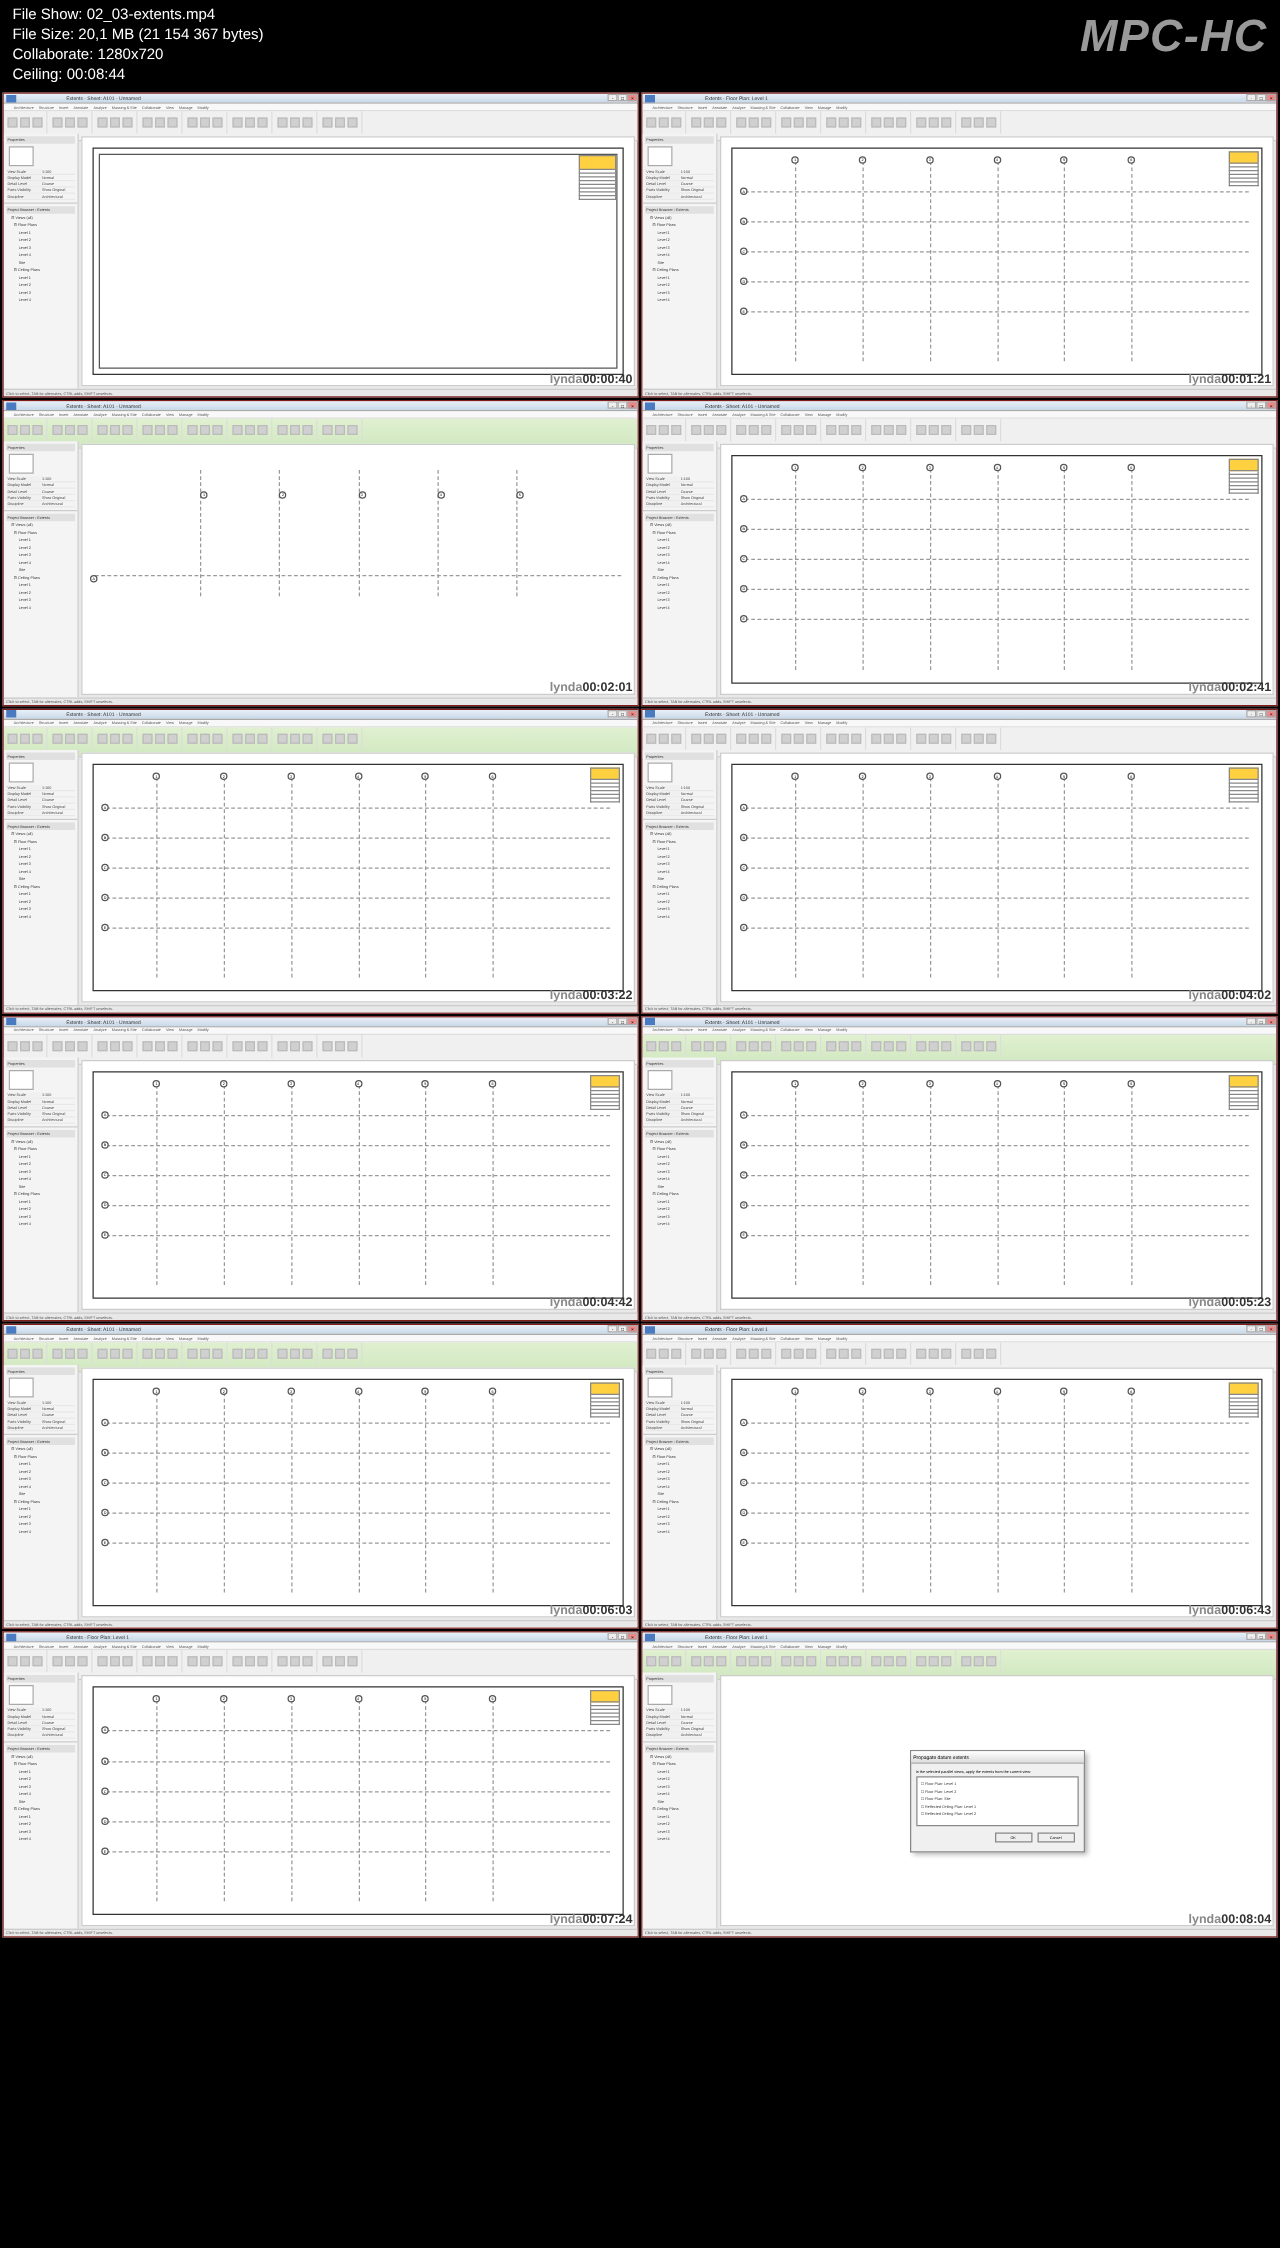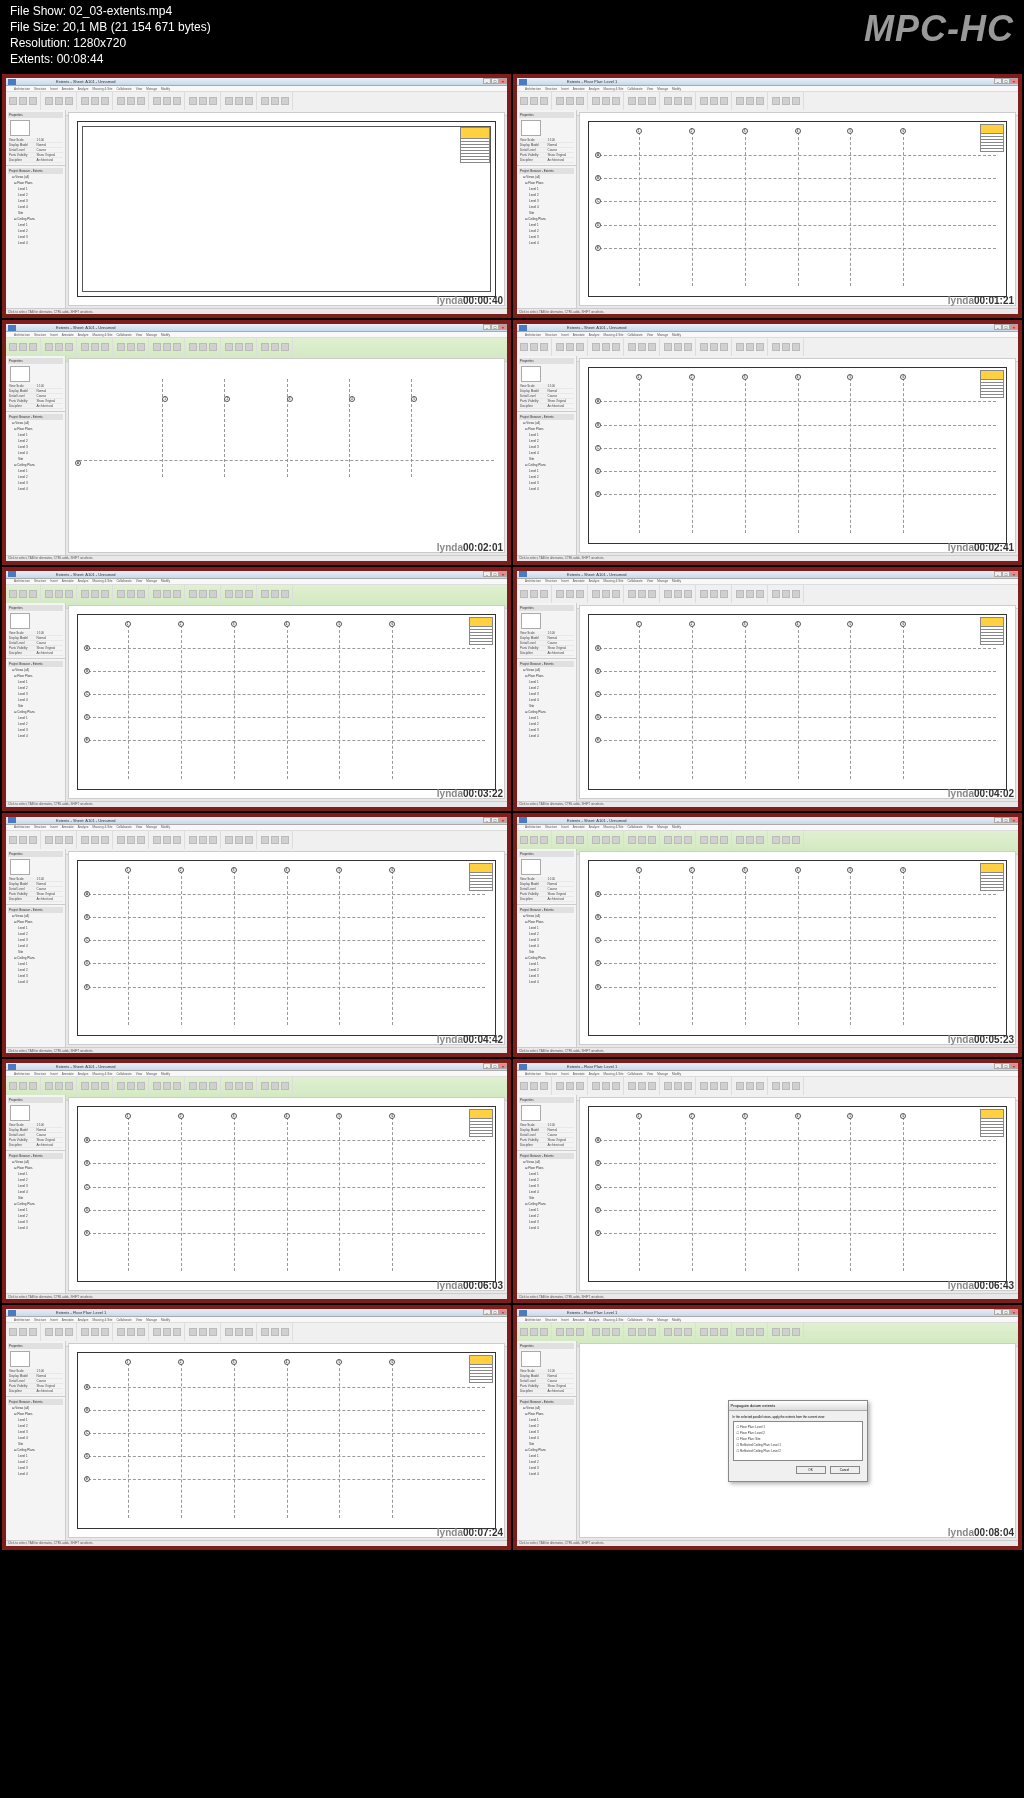--- a/index.html
+++ b/index.html
@@ -1,20 +1,20 @@
 <!DOCTYPE html>
 <html><head>
 <meta charset="utf-8">
 <style>
 *{margin:0;padding:0;box-sizing:border-box}
 body{width:1024px;height:1798px;background:#000;font-family:Arial,sans-serif;font-size:10px;position:relative}
 .header{position:absolute;top:3px;left:10px;color:#fff;font-size:12px;line-height:16px}
 .logo{position:absolute;top:8px;right:10px;color:#fff;font-size:36px;font-weight:bold;font-style:italic;opacity:0.6;letter-spacing:1px}
 .grid{display:grid;grid-template-columns:1fr 1fr;grid-template-rows:repeat(7,1fr);gap:2px;padding:2px;position:absolute;top:72px;left:0;right:0;bottom:0}
-.thumb{background:#e8e8e8;position:relative;overflow:hidden;border:4px solid #7f1d1d}
+.thumb{background:#e8e8e8;position:relative;overflow:hidden;border:1px solid #7f1d1d}
 .titlebar{height:8px;background:linear-gradient(#e8f0f8,#c8d8e8);border-bottom:1px solid #aaa;display:flex;align-items:center;padding:0 2px}
 .titlebar .rlogo{width:8px;height:6px;background:#4a7bc0}
 .titlebar .ttext{font-size:4px;color:#333;margin-left:40px;flex:1;white-space:nowrap;overflow:hidden}
 .ribbon{height:24px;background:#f0f0f0;border-bottom:1px solid #ccc;display:flex}
 .ribbon.green{background:linear-gradient(#e0f0d0,#d0e8c0)}
 .ribbon-tabs{height:6px;background:#f8f8f8;display:flex;font-size:3px;color:#555;padding-left:8px;gap:4px;align-items:center;border-bottom:1px solid #ddd}
 .ribbon-body{height:18px;display:flex;gap:1px}
 .rgroup{display:flex;align-items:center;padding:0 2px;border-right:1px solid #ddd}
 .ricon{width:8px;height:8px;background:#d0d0d0;margin:0 1px;border:1px solid #bbb}
 .workspace{position:absolute;top:32px;bottom:6px;left:0;right:0;display:flex}
@@ -50,23 +50,23 @@
 .dialog-list{background:#fff;border:1px solid #888;height:40px;padding:2px;margin:2px 0}
 .dialog-list div{font-size:3px;padding:1px;color:#333}
 .dialog-buttons{display:flex;justify-content:flex-end;gap:4px;padding:3px}
 .dialog-buttons button{width:30px;height:8px;font-size:3px;background:#eee;border:1px solid #888}
 </style>
 </head>
 <body>
 
 <div class="header">
   <div>File Show: 02_03-extents.mp4</div>
-  <div>File Size: 20,1 MB (21 154 671 bytes)</div>
-  <div>Resolution: 1280x720</div>
-  <div>Extents: 00:08:44</div>
+  <div>File Size: 20,1 MB (21 154 367 bytes)</div>
+  <div>Collaborate: 1280x720</div>
+  <div>Ceiling: 00:08:44</div>
 </div>
 <div class="logo">MPC-HC</div>
 
 <div class="grid">
 <div class="thumb">
     <div class="titlebar">
       <div class="rlogo"></div>
       <span class="ttext">Extents - Sheet: A101 - Unnamed</span>
       <div class="wincontrols">
         <div class="winbtn">-</div>

